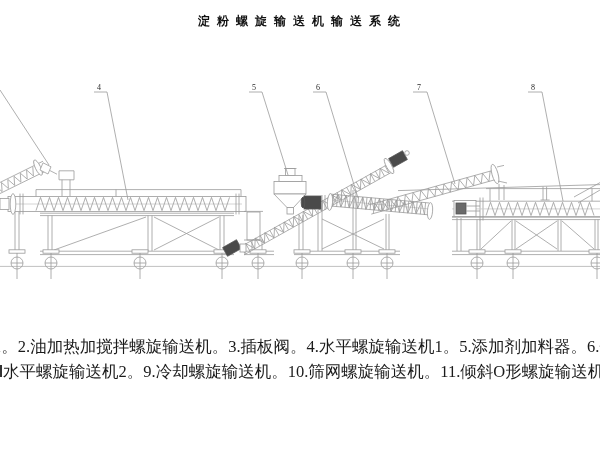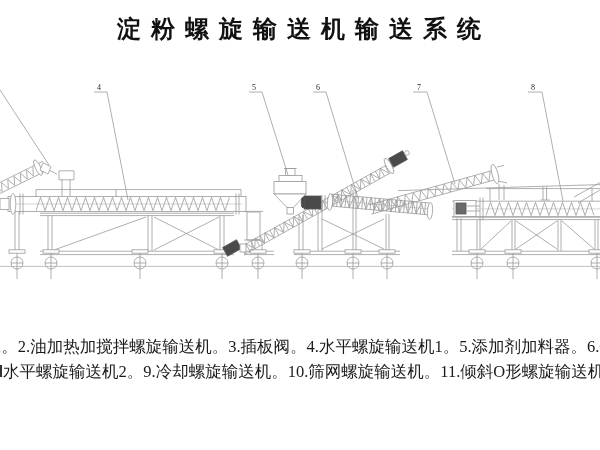--- a/index.html
+++ b/index.html
@@ -1,19 +1,19 @@
 <!DOCTYPE html>
 <html><head>
 <meta charset="utf-8">
 <style>
   html,body{margin:0;padding:0;}
   body{width:600px;height:450px;background:#ffffff;overflow:hidden;position:relative;
        font-family:"Liberation Serif","DejaVu Serif",serif;}
   .page-title{position:absolute;left:0;right:0;top:13px;text-align:center;
-       font-size:24px;font-weight:bold;letter-spacing:2px;color:#111;white-space:nowrap;}
+       font-size:12px;font-weight:bold;letter-spacing:2px;color:#111;white-space:nowrap;}
   .cap{position:absolute;font-size:16.5px;color:#1b1b1b;white-space:nowrap;}
   .cap1{left:-7px;top:336px;}
   .cap2{left:3px;top:361px;}
   .cap-sliver{position:absolute;left:0;top:365px;width:2px;height:12px;background:#333;}
   svg.drawing{position:absolute;left:0;top:0;}
   svg line,svg path,svg rect,svg ellipse,svg circle,svg polygon{fill:none;stroke:#9a9a9a;stroke-width:.8;}
   svg .wfill{fill:#ffffff;}
   svg .dk{fill:#4a4a4a;stroke:#555555;}
   svg .md{fill:#6a6a6a;stroke:#555555;}
   svg .lt{stroke:#c9c9c9;}

